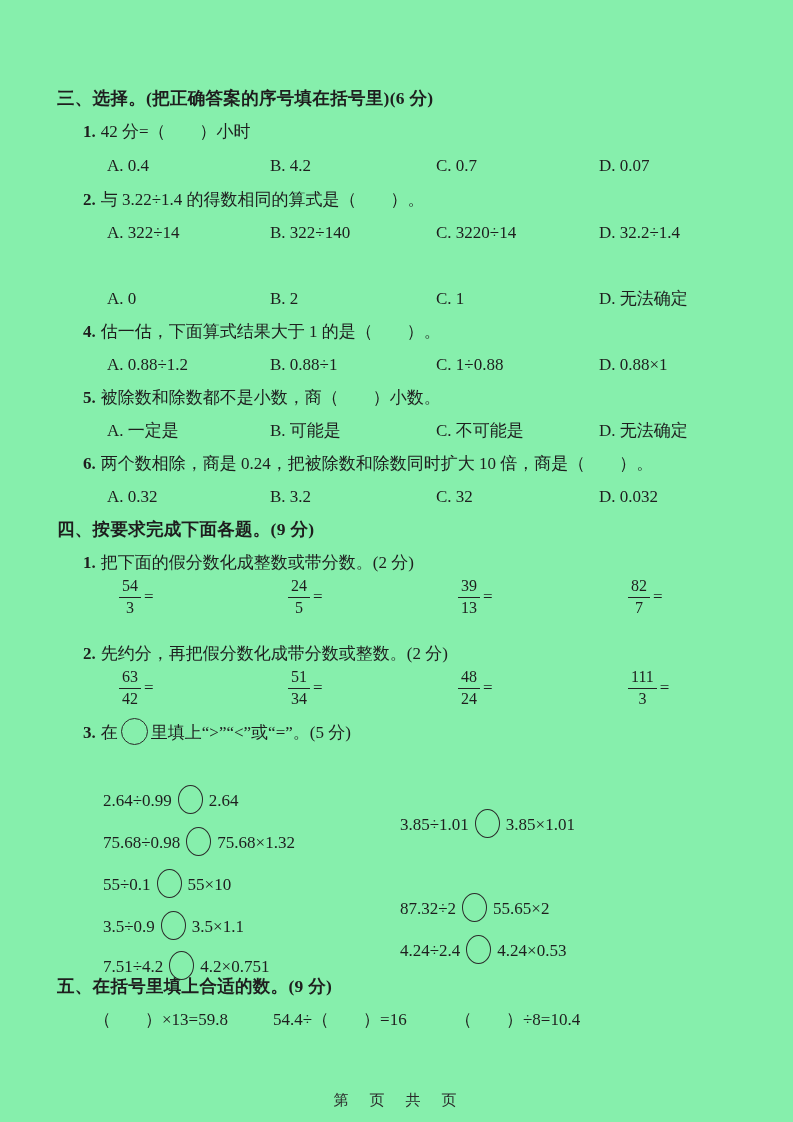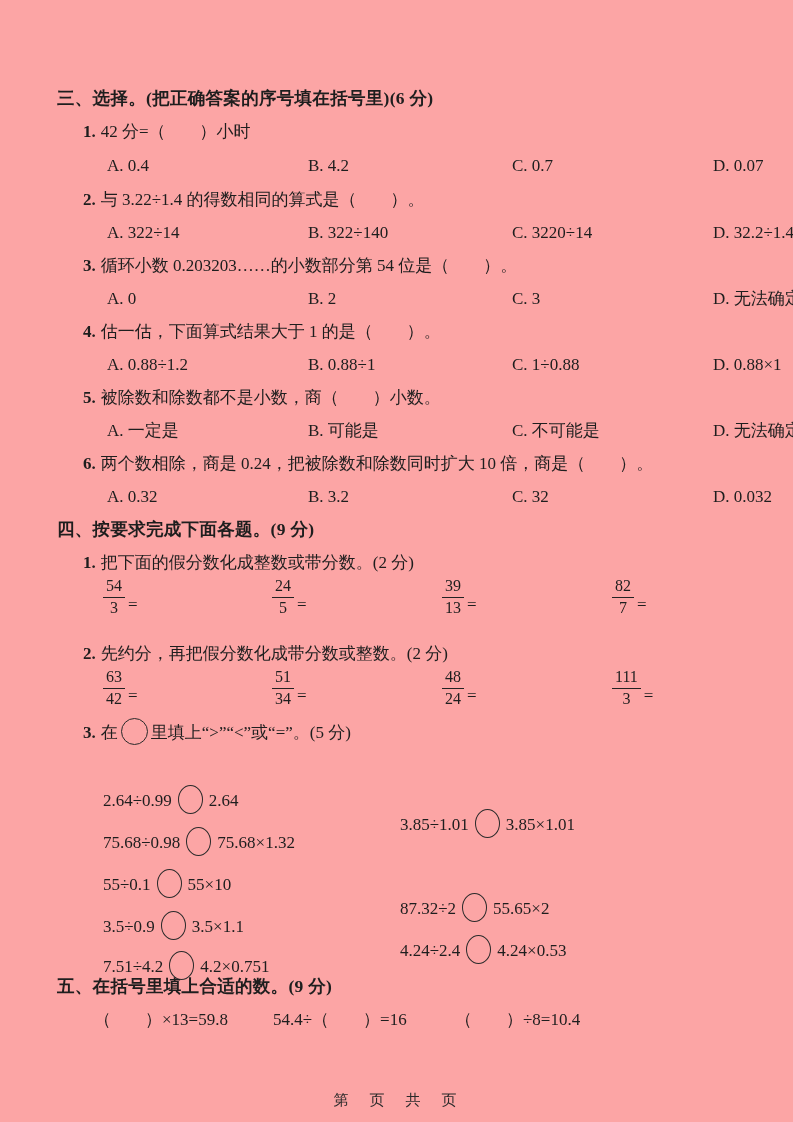--- a/index.html
+++ b/index.html
@@ -1,28 +1,28 @@
 <!DOCTYPE html>
 <html><head>
 <meta charset="utf-8">
 <style>
   html,body{margin:0;padding:0;}
   body{
     width:793px;height:1122px;background:#ffffff;position:relative;
     font-family:"Liberation Serif","DejaVu Serif",serif;
     color:#1e1e1e;font-size:17px;overflow:hidden;
   }
-  .page{position:absolute;inset:0;background:#fca5a5;}
+  .page{position:absolute;inset:0;background:#86efac;}
   .row{position:absolute;left:0;width:793px;line-height:24px;white-space:pre;}
   .sec-title{left:57px;width:720px;font-weight:700;font-size:17.5px;letter-spacing:.3px;}
   .stem{left:83px;width:700px;}
   .qnum{font-weight:700;margin-right:5px;}
-  .opts{left:107px;width:686px;display:grid;grid-template-columns:163px 166px 163px auto;gap:38px;}
+  .opts{left:107px;width:686px;display:grid;grid-template-columns:163px 166px 163px auto;}
   .frac-row{left:103px;width:690px;display:grid;grid-template-columns:169px 170px 170px auto;align-items:center;height:44px;}
-  .frac-cell{display:flex;align-items:flex-end;}
+  .frac-cell{display:flex;align-items:center;margin-left:16px;}
   .frac{display:inline-block;text-align:center;font-size:16px;line-height:1.15;}
   .frac .fn{display:block;border-bottom:1.6px solid #222;padding:0 3px 1px;}
   .frac .fd{display:block;padding:1px 3px 0;}
   .feq{margin-left:3px;}
   .circle{display:inline-block;width:23px;height:27px;border:1.7px solid #2a2a2a;border-radius:50%;vertical-align:-8px;margin:0 6px;background:transparent;}
   .stem-circle{width:25px;height:25px;vertical-align:-7px;margin:0 3px;}
   .comp-left{position:absolute;left:103px;text-align:center;}
   .comp-right{position:absolute;left:400px;}
   .comp-row{height:30px;}
   .s5-items{left:94px;width:706px;display:grid;grid-template-columns:179px 182px auto;}
@@ -44,25 +44,24 @@
   </div>
 
   <div class="row stem" style="top:188px"><span class="qnum">2.</span><span>与 3.22÷1.4 的得数相同的算式是（　　）。</span></div>
   <div class="row opts" style="top:221px">
     <span>A. 322÷14</span>
     <span>B. 322÷140</span>
     <span>C. 3220÷14</span>
     <span>D. 32.2÷1.4</span>
   </div>
 
-  <div class="row stem" style="top:254px"><span class="qnum">3.</span><span>循环小数 0.203203……的小数部分第 54 位是（　　）。</span></div>
   <div class="row opts" style="top:287px">
     <span>A. 0</span>
     <span>B. 2</span>
-    <span>C. 3</span>
+    <span>C. 1</span>
     <span>D. 无法确定</span>
   </div>
 
   <div class="row stem" style="top:320px"><span class="qnum">4.</span><span>估一估，下面算式结果大于 1 的是（　　）。</span></div>
   <div class="row opts" style="top:353px">
     <span>A. 0.88÷1.2</span>
     <span>B. 0.88÷1</span>
     <span>C. 1÷0.88</span>
     <span>D. 0.88×1</span>
   </div>

